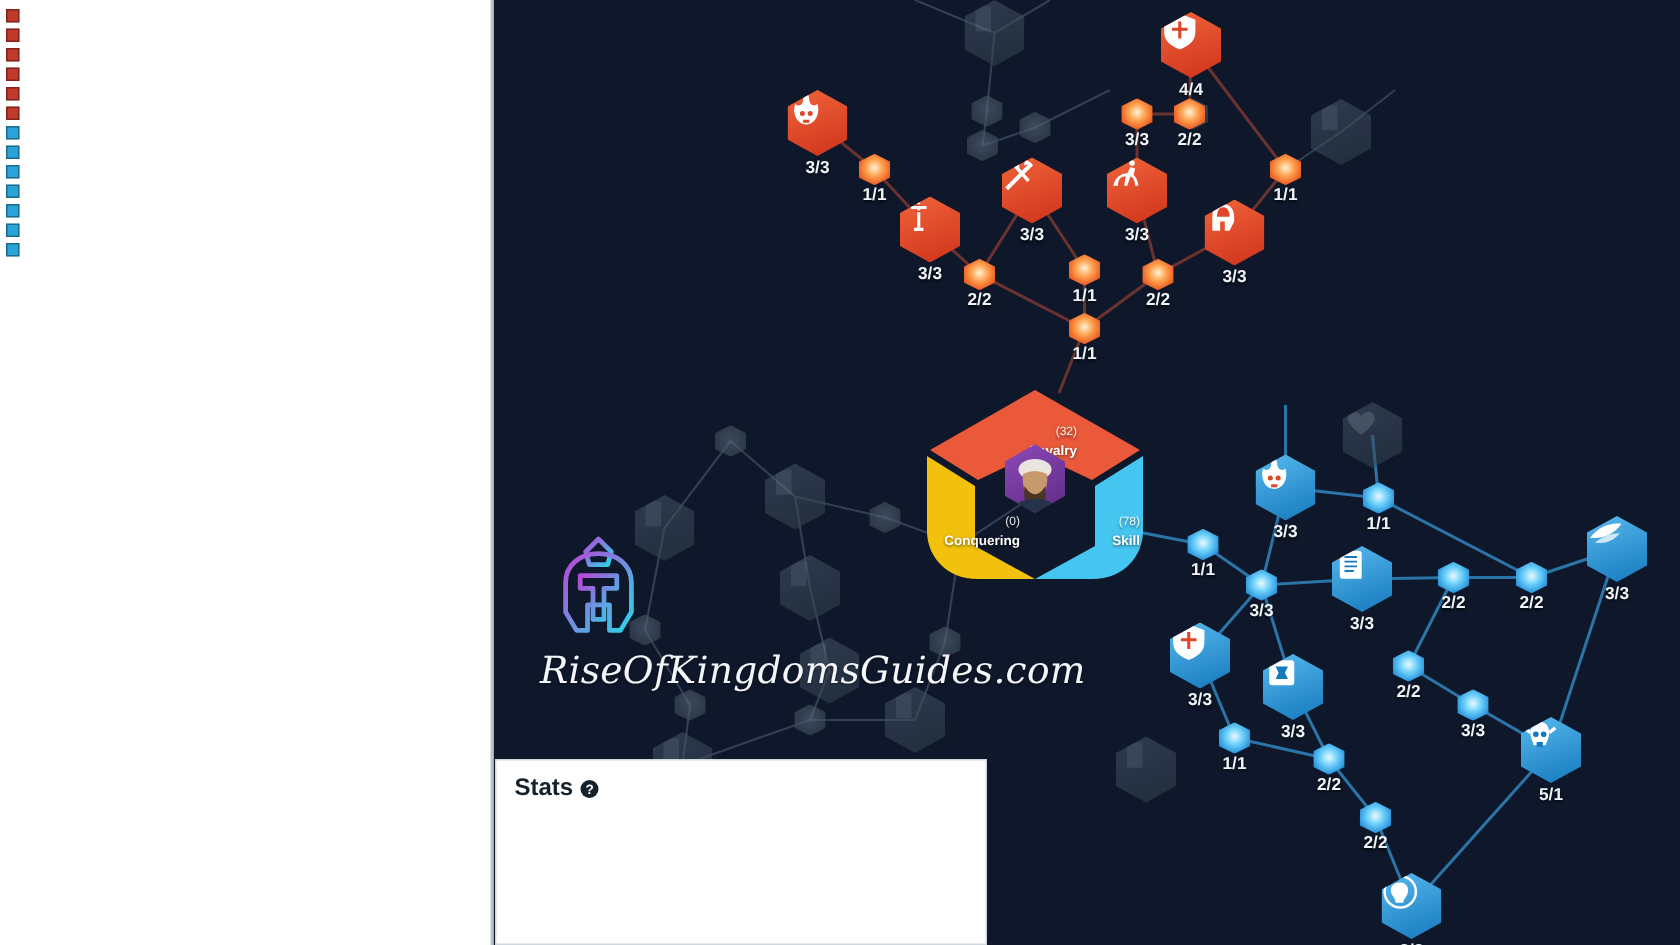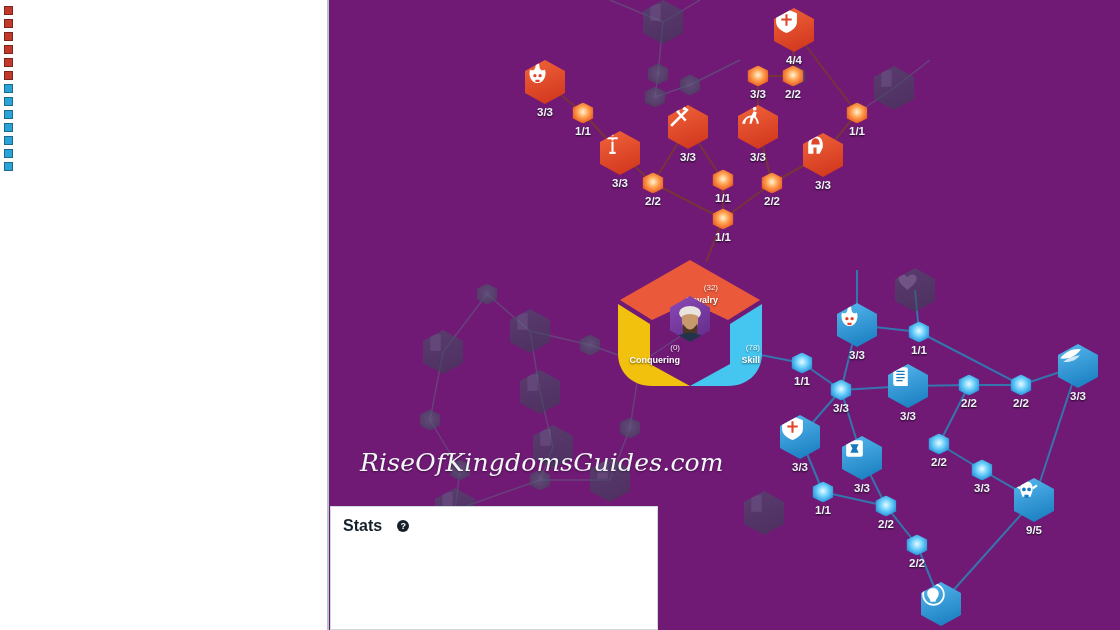--- a/index.html
+++ b/index.html
@@ -3,21 +3,21 @@
 <meta charset="utf-8">
 <title>Talent Tree Build</title>
 <style>
   * { box-sizing: border-box; margin: 0; padding: 0; }
   html, body {
     width: 1120px; height: 630px;
     overflow: hidden;
     background: #153350;
     font-family: "Liberation Sans", sans-serif;
   }
-  #root { position: relative; width: 1120px; height: 630px; background: #701a75; }
+  #root { position: relative; width: 1120px; height: 630px; background: #0f172a; }
 
   
   #talent-panel {
     position: absolute; left: 0; top: 0;
     width: 329px; height: 630px;
     background: #ffffff;
     border-right: 2px solid #b9c4cc;
     padding: 4px 10px 0 4px;
     overflow: hidden;
   }
@@ -43,39 +43,39 @@
   #stats-card {
     position: absolute; left: 330px; top: 506px;
     width: 328px; height: 124px;
     background: #ffffff;
     border: 1px solid #d2d9de;
     padding: 10px 14px 0 12px;
     overflow: hidden;
   }
   #stats-title {
     font-size: 16px; font-weight: bold; color: #14212b;
-    display: flex; align-items: center; gap: 15px; margin-bottom: 7px;
+    display: flex; align-items: center; gap: 5px; margin-bottom: 7px;
   }
   .help-icon {
     display: inline-flex; align-items: center; justify-content: center;
     width: 12px; height: 12px; border-radius: 50%;
     background: #14212b; color: #fff; font-size: 9px;
     font-weight: bold; line-height: 1;
   }
   .stat-line { font-size: 13.5px; color: #3c4a55; line-height: 21px; }
 
   
   #tree { position: absolute; left: 0; top: 0; width: 1120px; height: 630px; }
   #tree svg { position: absolute; left: 0; top: 0; }
 
   
   #watermark {
     position: absolute; left: 360px; top: 352px;
     width: 300px; height: 125px;
-    display: flex; flex-direction: row; align-items: flex-end;
+    display: flex; flex-direction: column; align-items: flex-start;
     pointer-events: none;
   }
   #wm-text {
     font-family: "DejaVu Serif", serif;
     font-style: italic; font-size: 25px; color: #f3f6f8;
     letter-spacing: .2px; margin-top: 2px;
     text-shadow: 0 1px 2px rgba(0,0,0,.45);
     white-space: nowrap;
   }
 
@@ -486,21 +486,21 @@
       <div class="node big" style="left: 1034px; top: 500px;">
         <div class="hexbig blue">
           <svg viewBox="0 0 24 24">
             <path d="M2 7 l4 3 M22 7 l-4 3" stroke="#fff" stroke-width="2.2" fill="none"></path>
             <path d="M6 10 C6 5 9 3 12 3 c3 0 6 2 6 7 0 4 -2 6 -2 8 h-8 c0 -2 -2 -4 -2 -8Z" fill="#fff"></path>
             <circle cx="9.5" cy="11" r="1.8" fill="#1579bd"></circle>
             <circle cx="14.5" cy="11" r="1.8" fill="#1579bd"></circle>
             <path d="M10 16h4v3h-4z" fill="#1579bd"></path>
           </svg>
         </div>
-        <div class="lvl">9/5</div>
+        <div class="lvl">5/1</div>
       </div>
       <div class="node" style="left: 917px; top: 545px;">
         <div class="dot blue"></div>
         <div class="lvl">2/2</div>
       </div>
       <div class="node big" style="left: 941px; top: 604px;">
         <div class="hexbig blue">
           <svg viewBox="0 0 24 24">
             <circle cx="12" cy="12" r="10" fill="none" stroke="#fff" stroke-width="1.6"></circle>
             <path d="M12 6 c3 0 5 2 5 5 0 4 -3 5 -3 8 h-5 c0 -4 -3 -4 -3 -8 0 -3 2 -5 6 -5Z" fill="#fff"></path>

